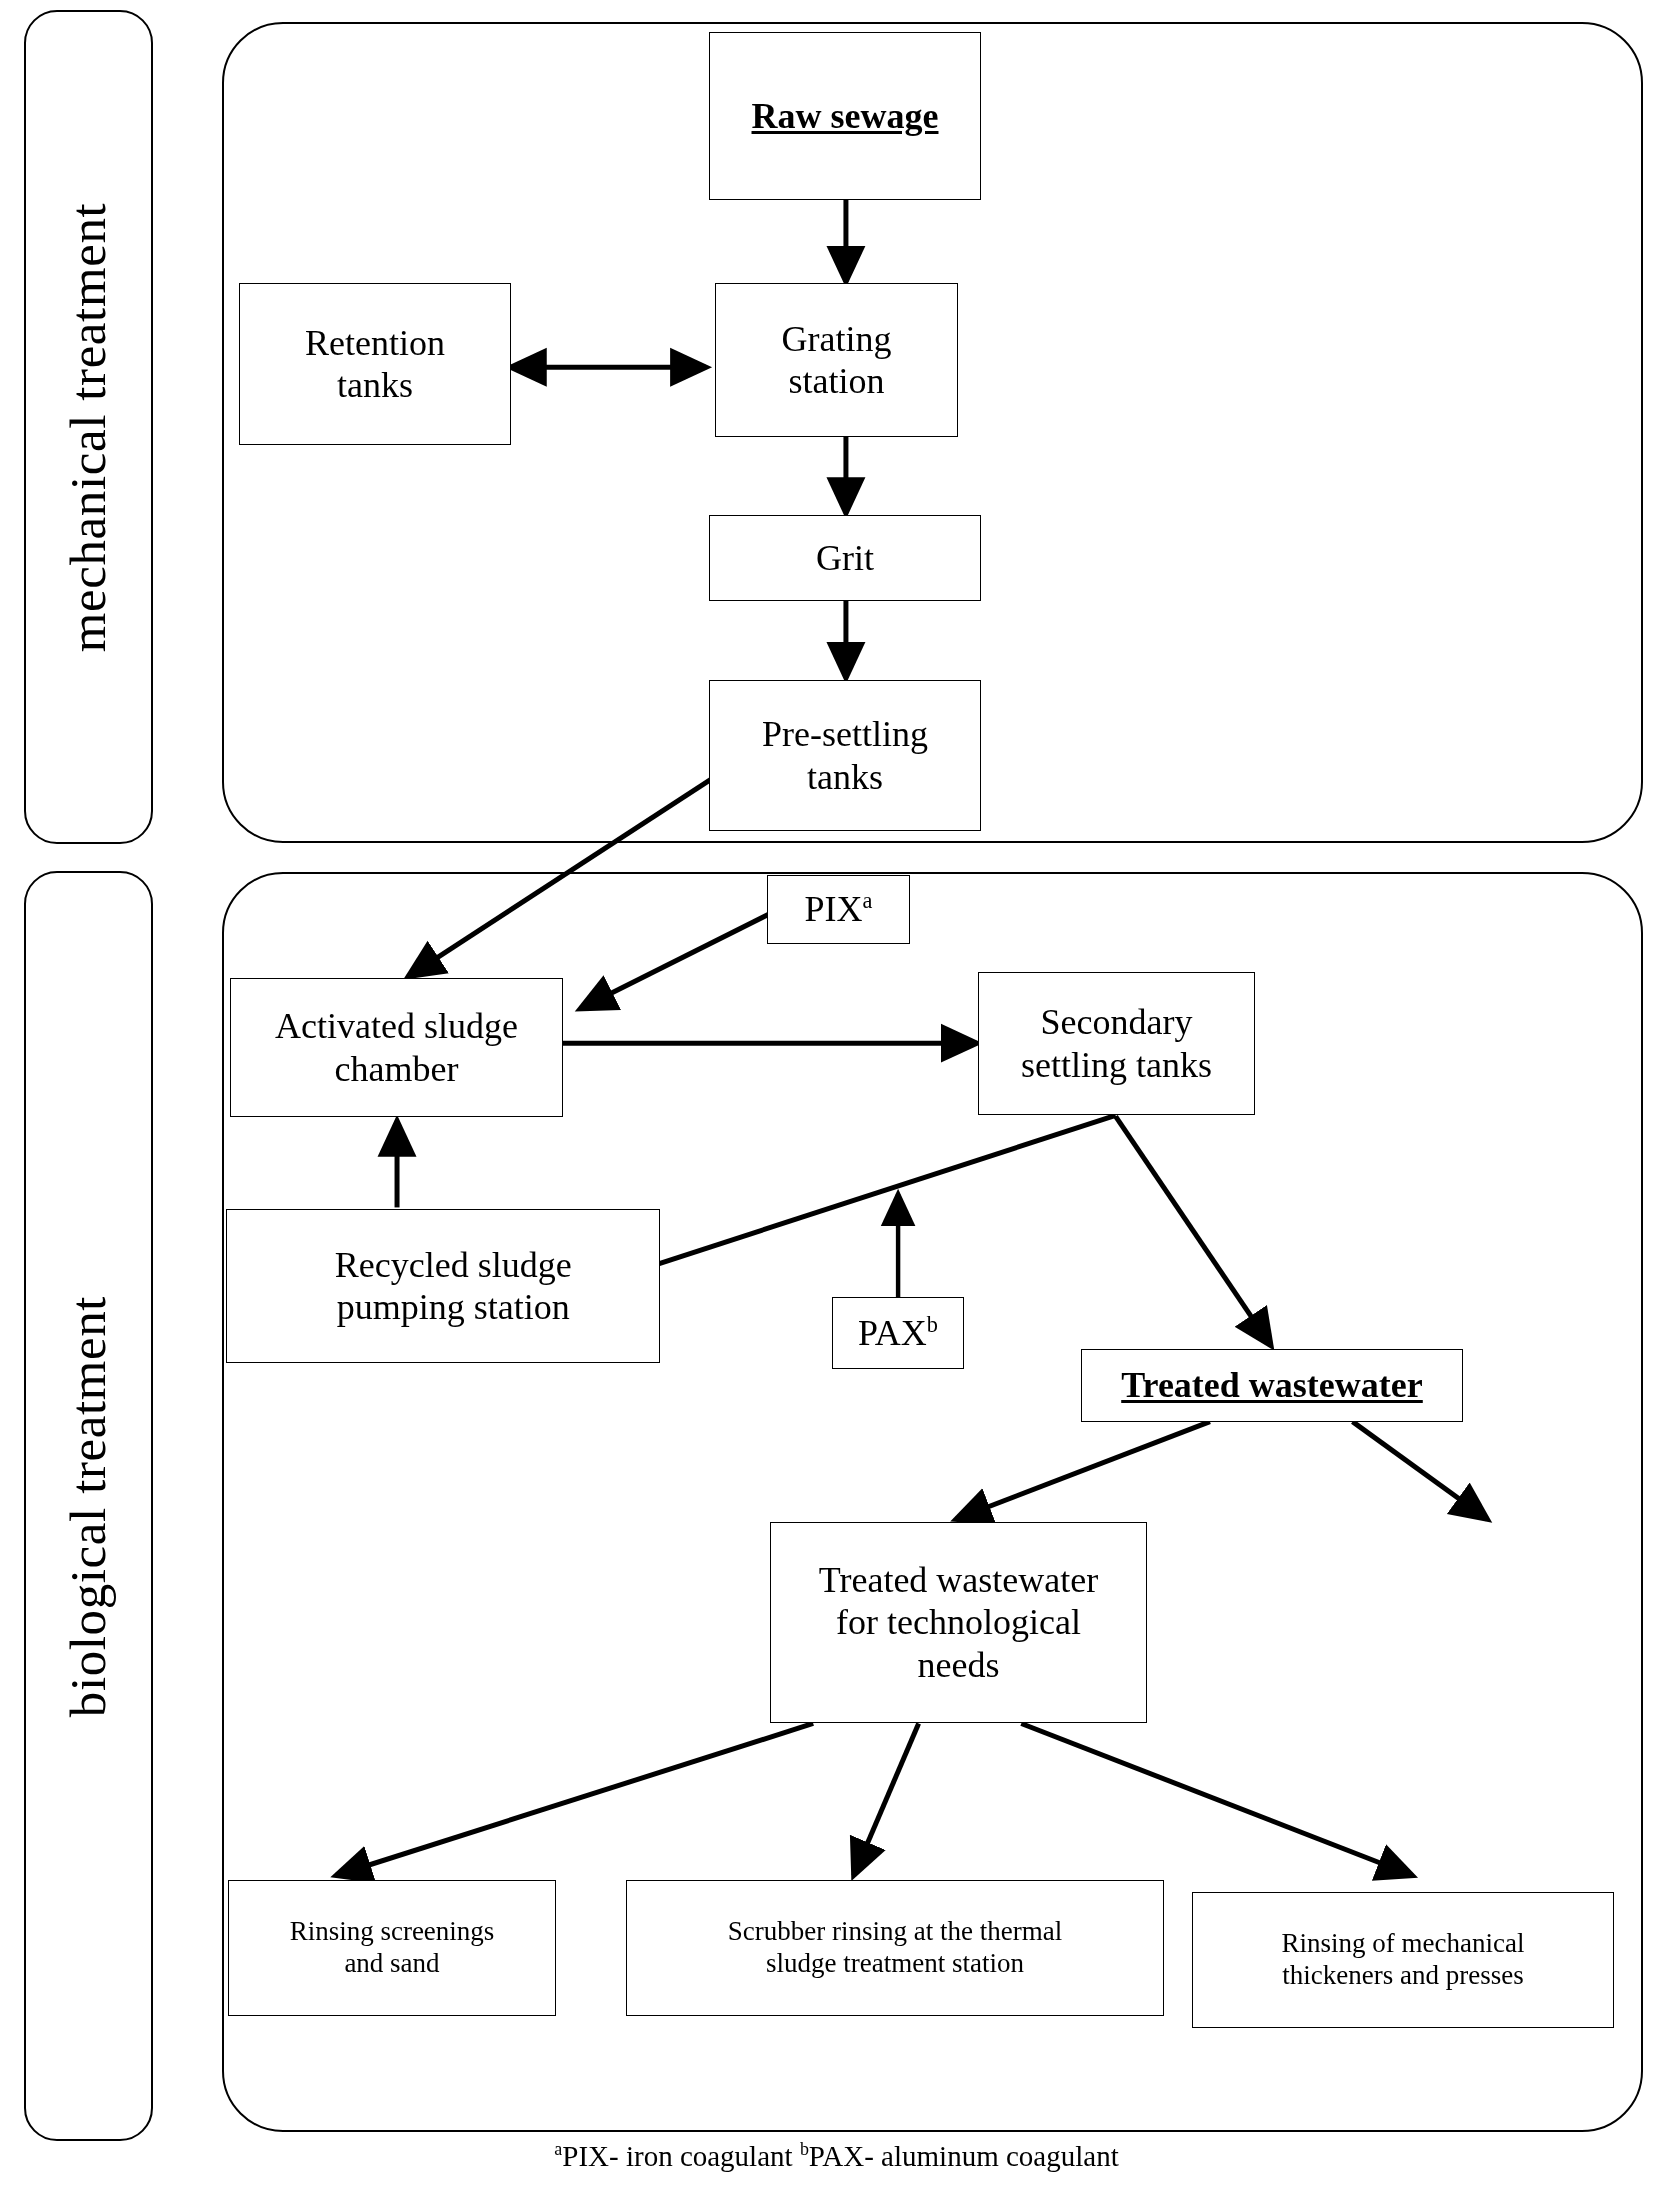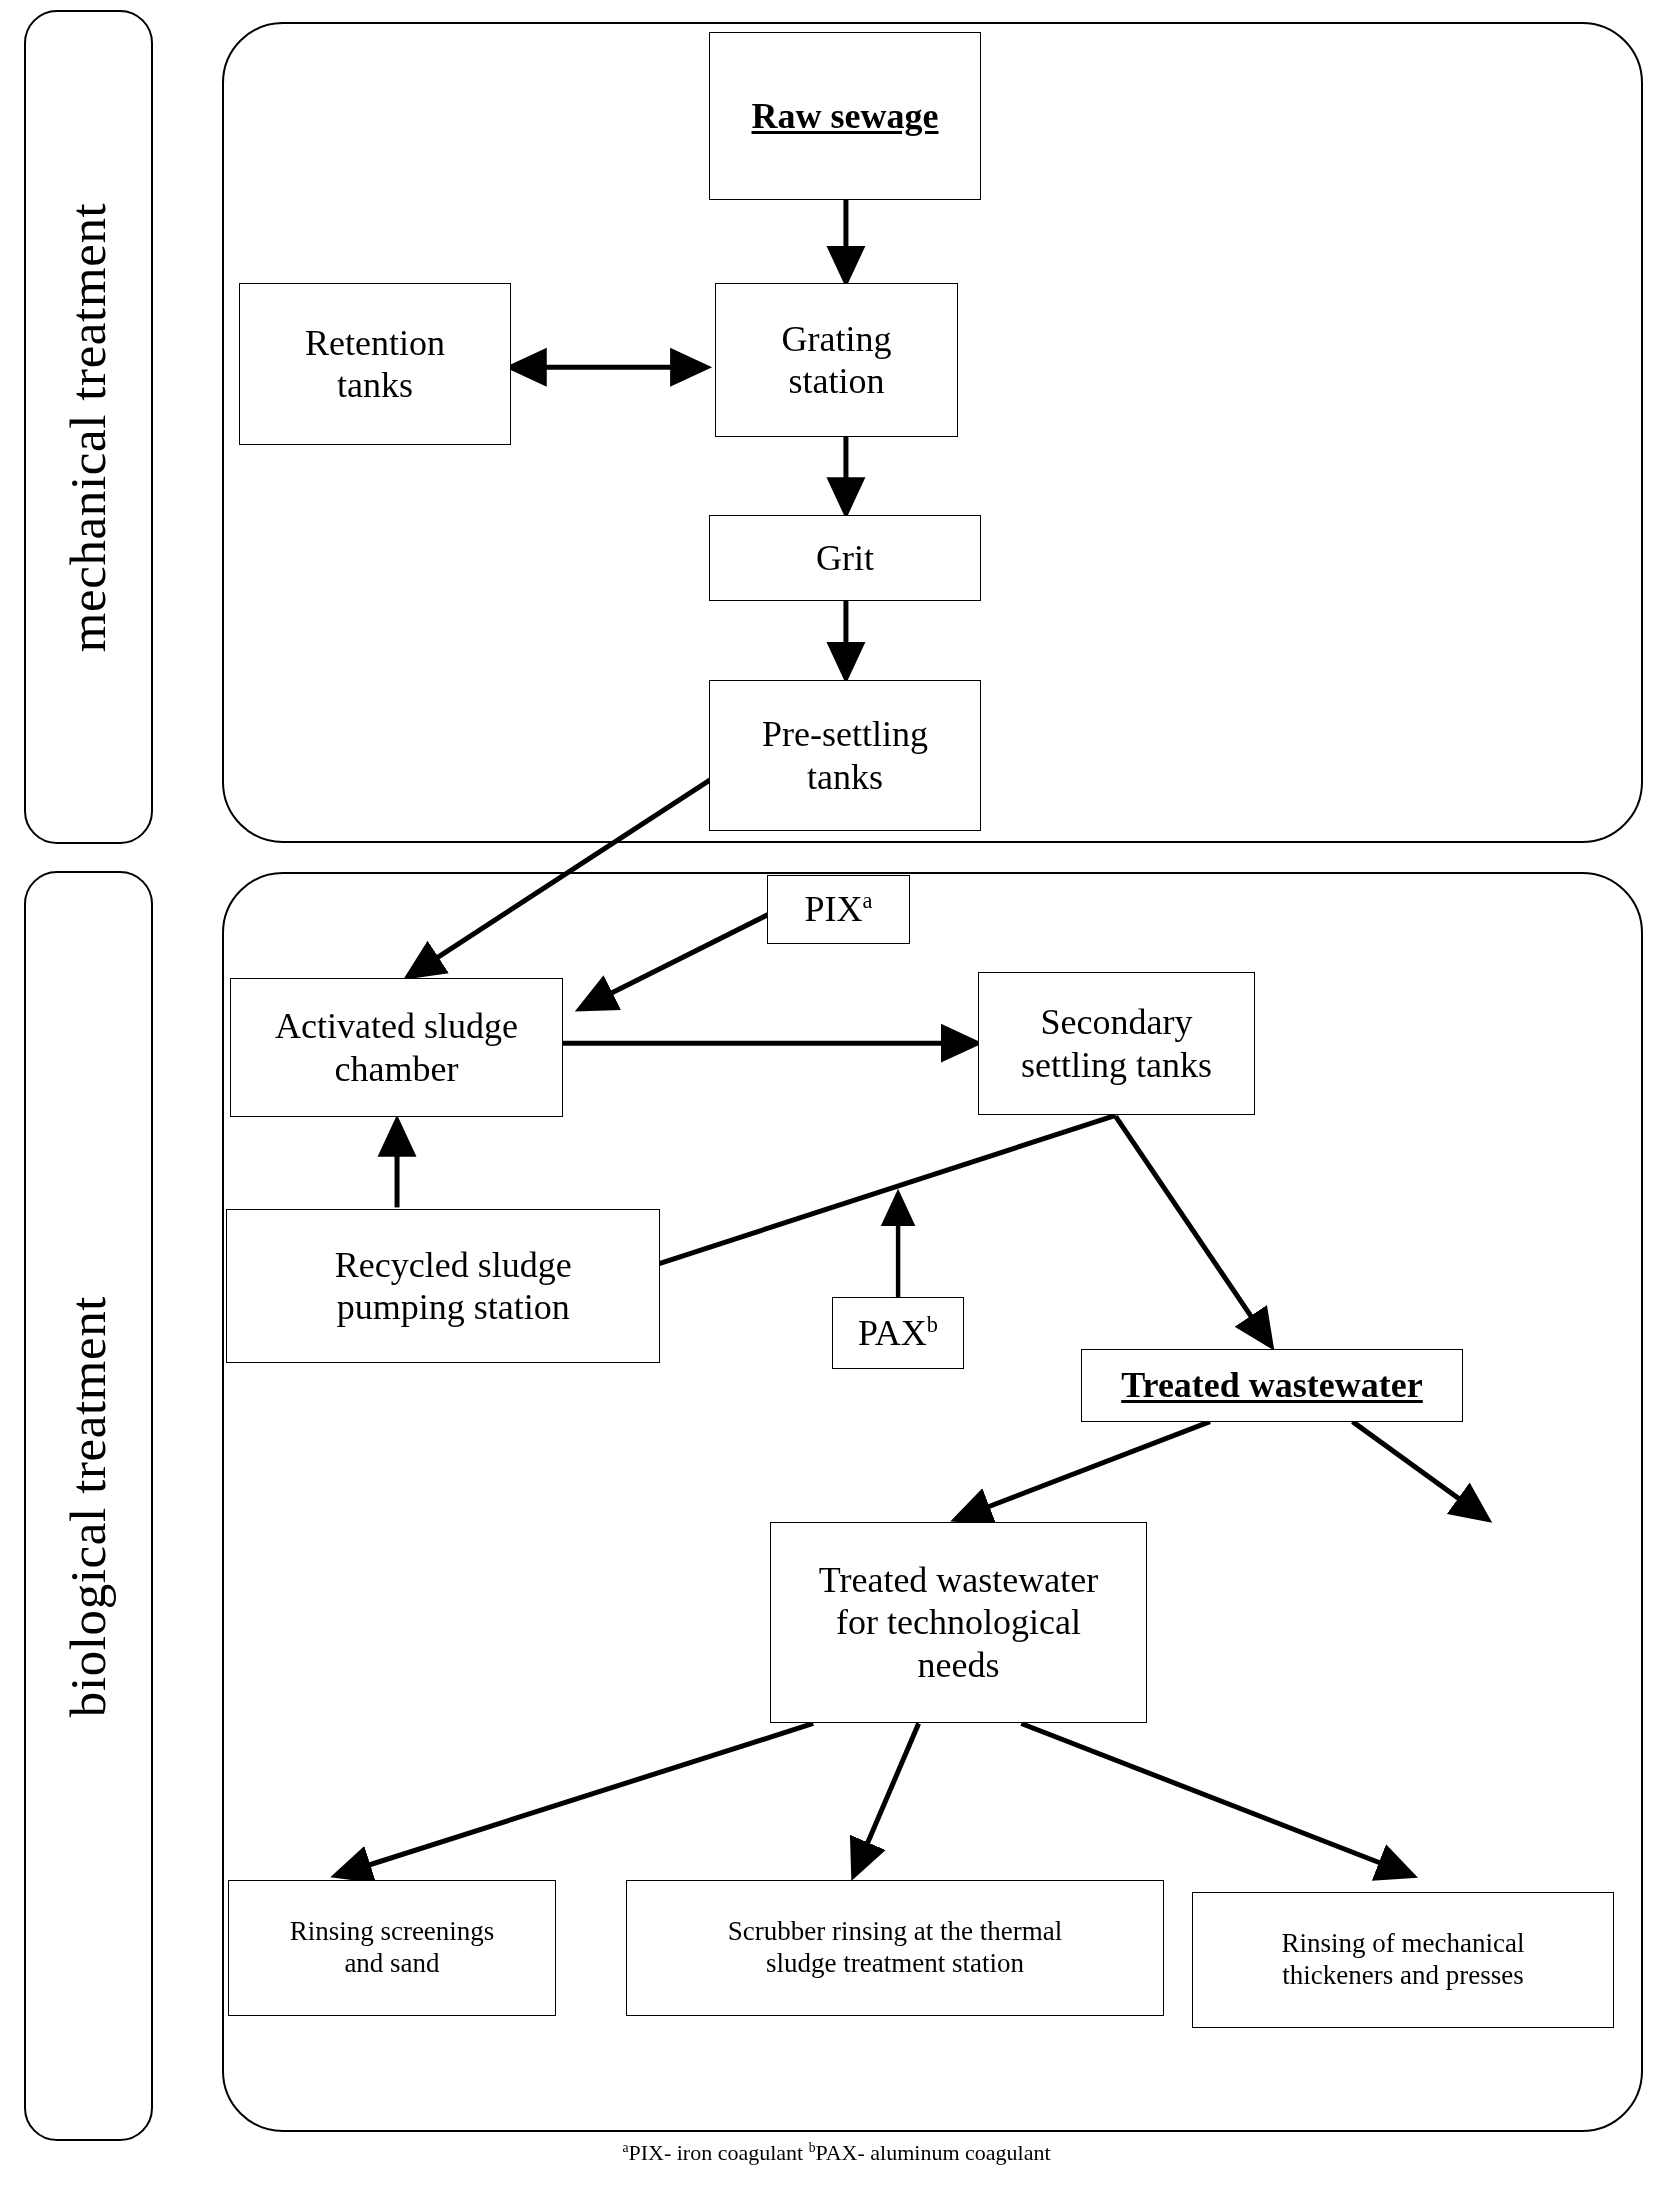--- a/index.html
+++ b/index.html
@@ -87,21 +87,21 @@
     pointer-events: none;
   }
 
   
   #footnote {
     position: absolute;
     left: 0;
     top: 2140px;
     width: 1673px;
     text-align: center;
-    font-size: 22px;
+    font-size: 29px;
     z-index: 6;
   }
 </style>
 </head>
 <body>
 
 <div id="diagram-root">
 
   <div class="section-label-band" style="left:24.4px; top:10px; width:129px; height:834px;">
     <div class="vertical-label">mechanical treatment</div>

